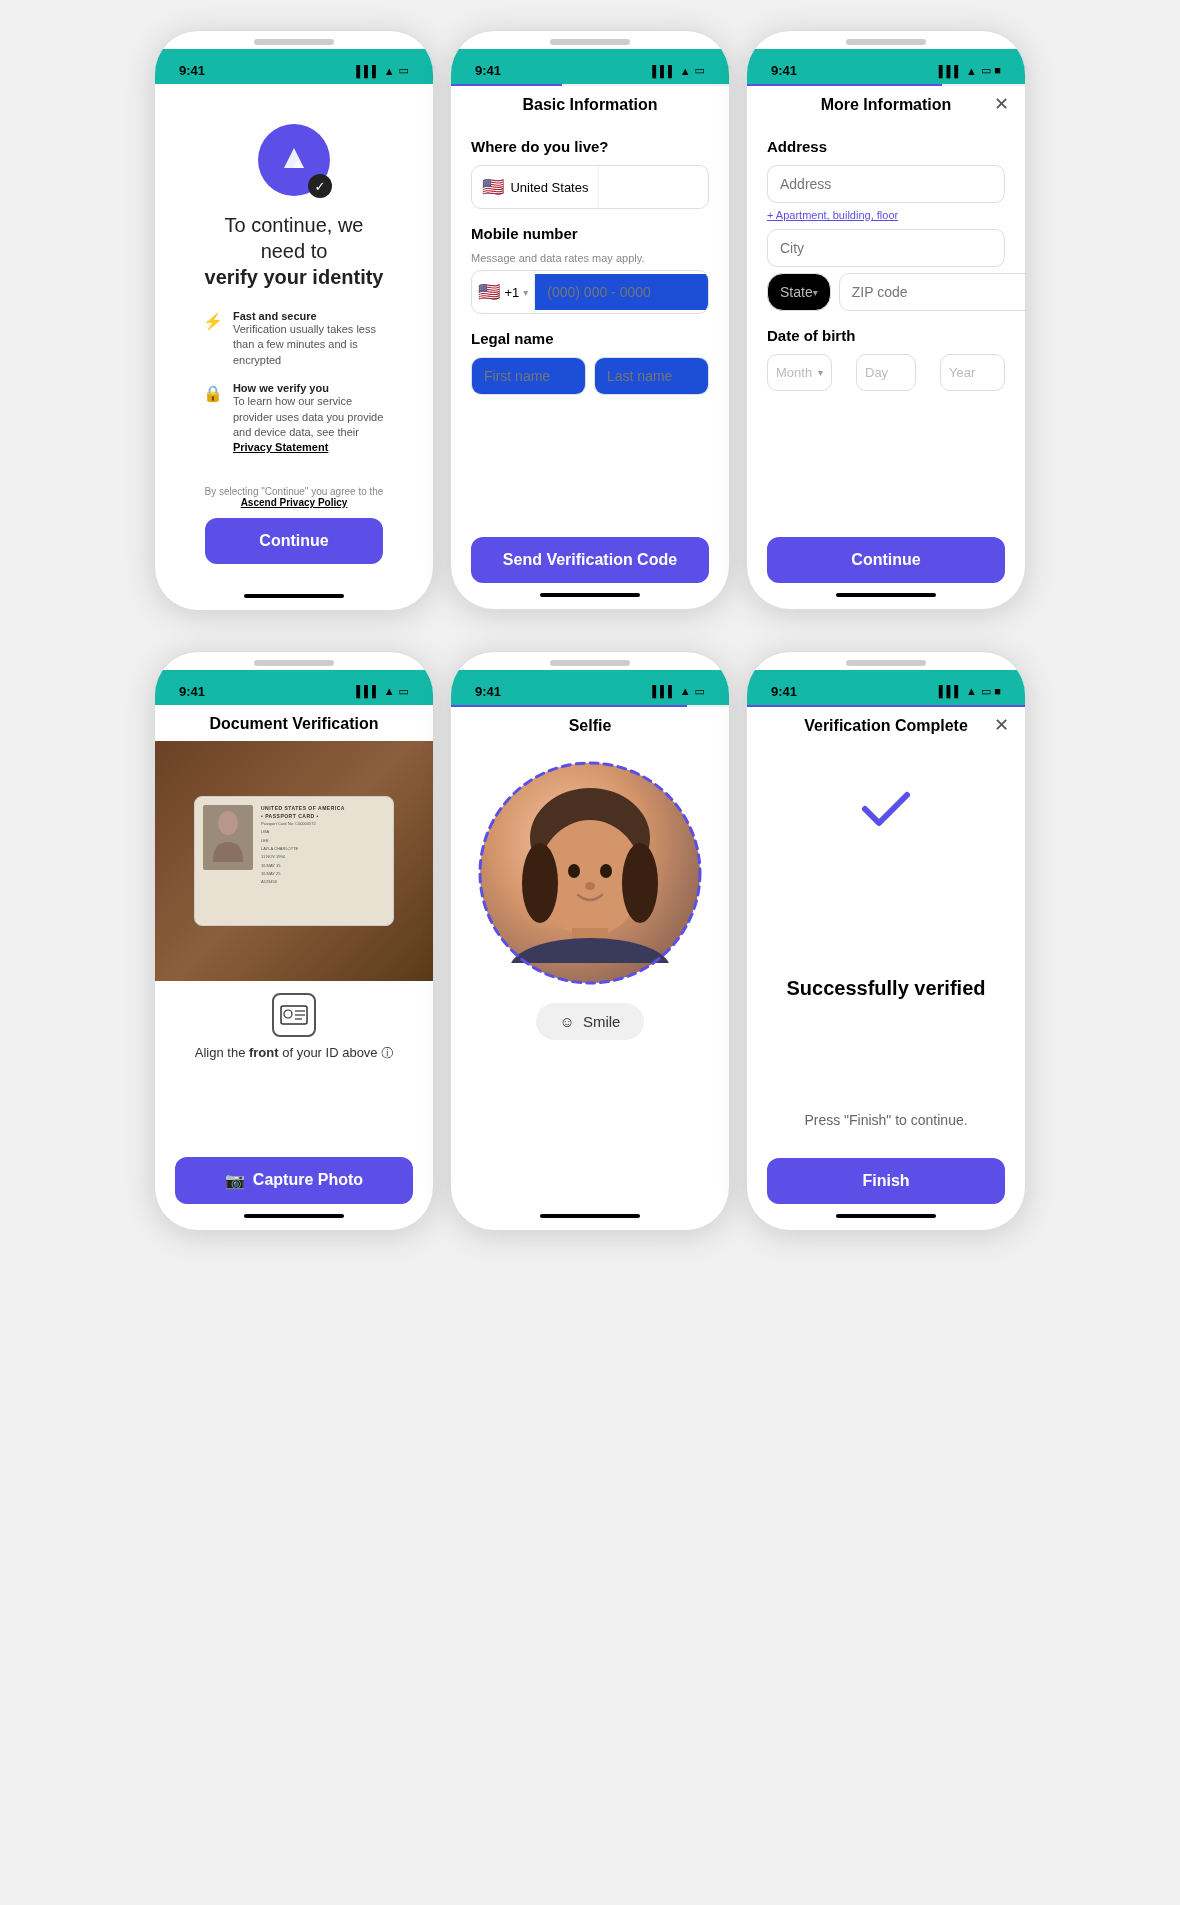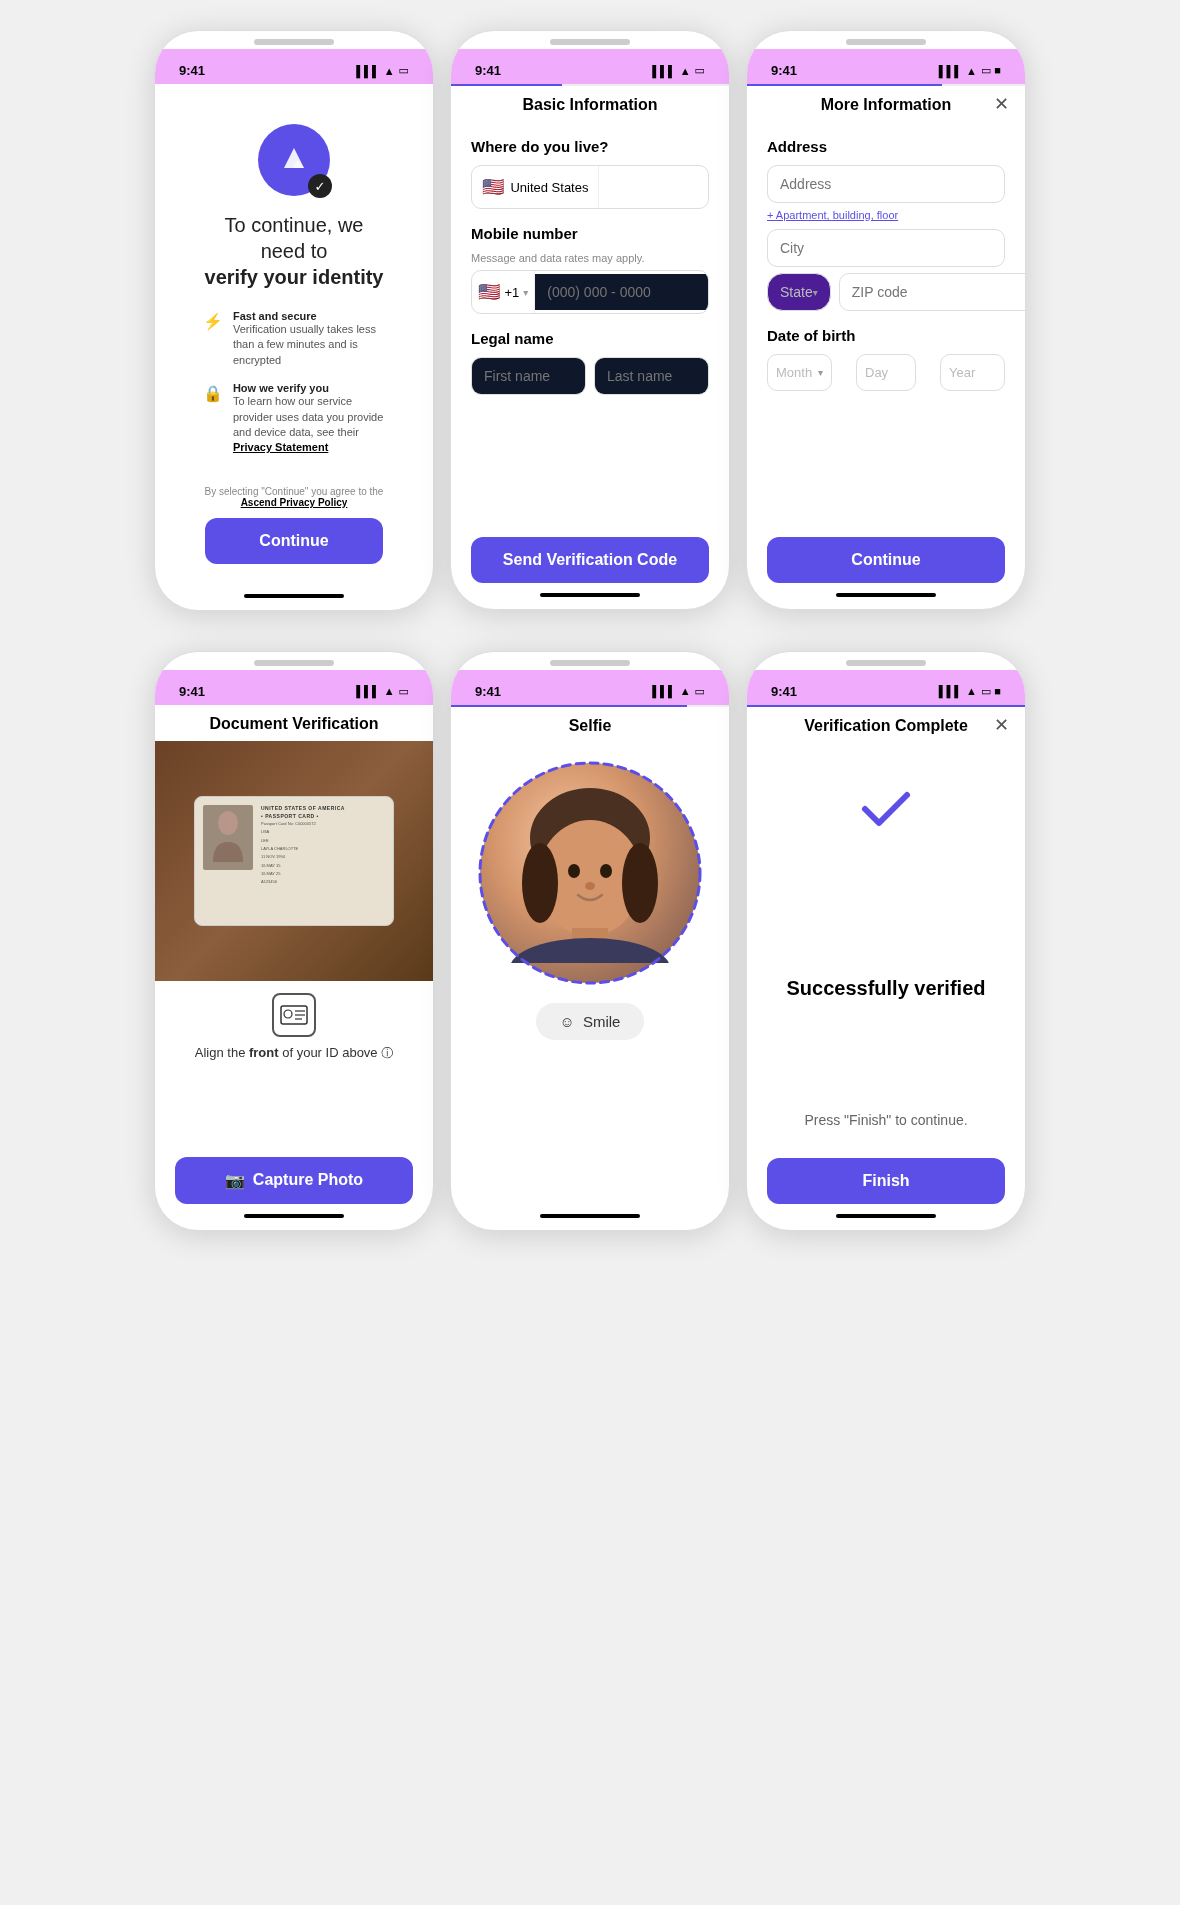--- a/index.html
+++ b/index.html
@@ -29,21 +29,21 @@
       position: relative;
       border: 1px solid #ddd;
       display: flex;
       flex-direction: column;
     }
     .phone-notch-bar {
       display: flex;
       justify-content: space-between;
       align-items: center;
       padding: 14px 24px 6px 24px;
-      background: #f0abfc;
+      background: #14b8a6;
     }
     .status-time {
       font-size: 13px;
       font-weight: 600;
       color: #000;
     }
     .status-icons {
       display: flex;
       gap: 4px;
       align-items: center;
@@ -231,21 +231,21 @@
       align-items: center;
       margin-bottom: 8px;
     }
     .input-row input, .input-field {
       flex: 1;
       padding: 10px 12px;
       border: none;
       outline: none;
       font-size: 14px;
       color: #bbb;
-      background: #0f172a;
+      background: #1d4ed8;
     }
     .country-flag {
       padding: 10px 10px;
       display: flex;
       align-items: center;
       gap: 6px;
       font-size: 13px;
       border-right: 1px solid #eee;
     }
     .flag-emoji {
@@ -297,21 +297,21 @@
       display: flex;
       gap: 8px;
     }
     .select-field {
       flex: 1;
       border: 1px solid #ddd;
       border-radius: 16px;
       padding: 10px 12px;
       font-size: 14px;
       color: #bbb;
-      background: #4c1d95;
+      background: #000000;
       display: flex;
       align-items: center;
       justify-content: space-between;
     }
     .zip-field {
       flex: 1;
       border: 1px solid #ddd;
       border-radius: 10px;
       padding: 10px 12px;
       font-size: 14px;

